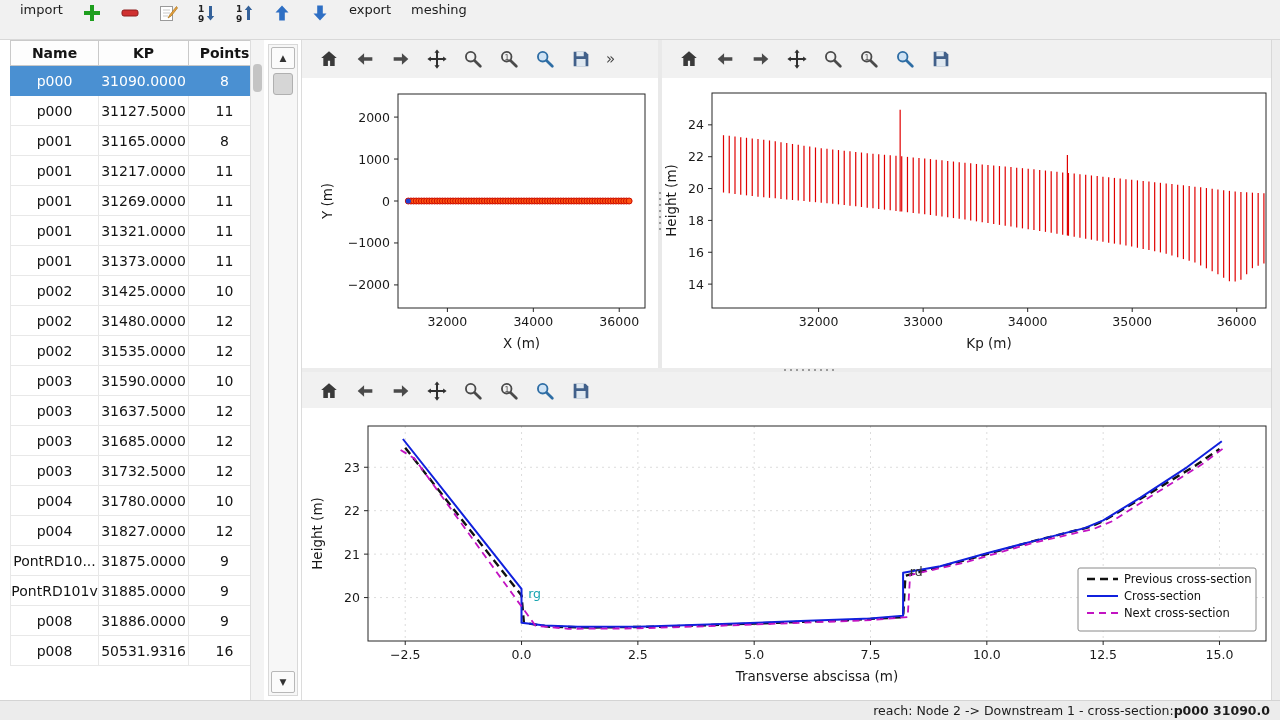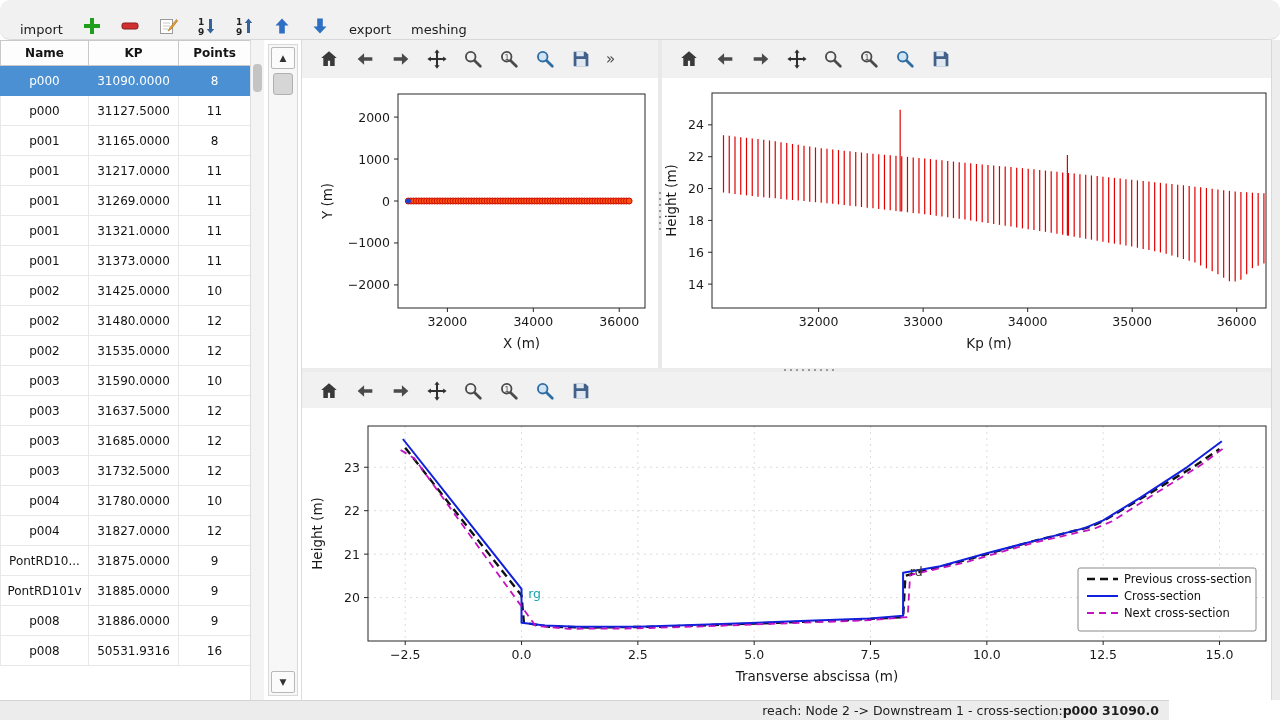--- a/index.html
+++ b/index.html
@@ -1,27 +1,27 @@
 <!DOCTYPE html>
 <html><head>
 <meta charset="utf-8">
 <style>
   * { box-sizing: border-box; margin: 0; padding: 0; }
   html,body { width:1280px; height:720px; overflow:hidden; font-family:"DejaVu Sans",sans-serif; background:#ffffff; position:relative; }
 
   
   #app-toolbar { position:absolute; left:0; top:0; width:1280px; height:40px; background:#f1f1f1;
-    border-bottom:1px solid #d8d8d8; display:flex; align-items:flex-end; gap:12px; padding:0 16px; font-size:13px; color:#1c1c1c;border-radius:10px; }
+    border-bottom:1px solid #d8d8d8; display:flex; align-items:flex-start; gap:12px; padding:0 16px; font-size:13px; color:#1c1c1c; }
   .tool-label { padding:2px 4px; cursor:default; }
   .icon-btn { width:26px; height:26px; display:flex; align-items:center; justify-content:center; border-radius:3px; }
   .icon-btn svg { display:block; }
 
   
   #left-panel { position:absolute; left:0; top:40px; width:302px; height:660px; background:#ffffff; border-right:1px solid #dcdcdc; overflow:hidden; }
-  #xs-table { border-collapse:collapse; table-layout:fixed; width:250px; font-size:12px; color:#141414; }
+  #xs-table { border-collapse:collapse; table-layout:fixed; width:250px; font-size:14px; color:#141414;margin-left:10px; }
   #xs-table th { height:25px; font-weight:bold; border:1px solid #c9c9c9; background:#fdfdfd; text-align:center; }
   #xs-table td { height:30px; border:1px solid #e8e8e8; text-align:center; white-space:nowrap; overflow:hidden; }
   #xs-table tr.selected td { background:#4a90d2; color:#ffffff; border-color:#4a90d2; }
 
   #thin-scroll { position:absolute; left:250px; top:0; width:14px; height:660px; background:#f4f4f4; border-left:1px solid #dedede; }
   #thin-thumb { position:absolute; left:2px; top:24px; width:9px; height:28px; background:#c4c4c4; border-radius:4px; }
 
   #outer-scroll { position:absolute; left:268px; top:4px; width:30px; height:652px; background:#f7f7f7; border:1px solid #d9d9d9; }
   .scroll-btn { position:absolute; left:2px; width:24px; height:22px; background:#fbfbfb; border:1px solid #b8b8b8; border-radius:2px;
     display:flex; align-items:center; justify-content:center; font-size:9px; color:#333; }
@@ -45,21 +45,21 @@
 
   #vdivider { position:absolute; left:356px; top:0; width:4px; height:330px; background:#e9e9e9; }
   #vgrip { position:absolute; left:356px; top:150px; width:4px; height:44px;
     background-image:radial-gradient(circle,#9a9a9a 1px,transparent 1.3px); background-size:4px 6px; }
   #hsplit { position:absolute; left:0; top:328px; width:978px; height:4px; background:#ececec; }
   #hsplit .grip { position:absolute; left:480px; top:0; width:52px; height:4px;
     background-image:radial-gradient(circle,#9a9a9a 1px,transparent 1.3px); background-size:6px 4px; }
   #right-strip { position:absolute; left:969px; top:0; width:9px; height:660px; background:#ededed; border-left:1px solid #d8d8d8; }
 
   
-  #status-bar { position:absolute; left:0; top:700px; width:1169px; height:20px; background:#ececec; border-top:1px solid #d4d4d4;
+  #status-bar { position:absolute; left:0; top:700px; width:1280px; height:20px; background:#ececec; border-top:1px solid #d4d4d4;
     display:flex; justify-content:flex-end; align-items:center; padding:0 10px; font-size:12.5px; color:#1c1c1c; }
 </style>
 </head>
 <body>
 
 <div id="app-toolbar">
   <span class="tool-label">import</span>
 
   <span class="icon-btn">
     <svg width="20" height="20" viewBox="0 0 20 20">

